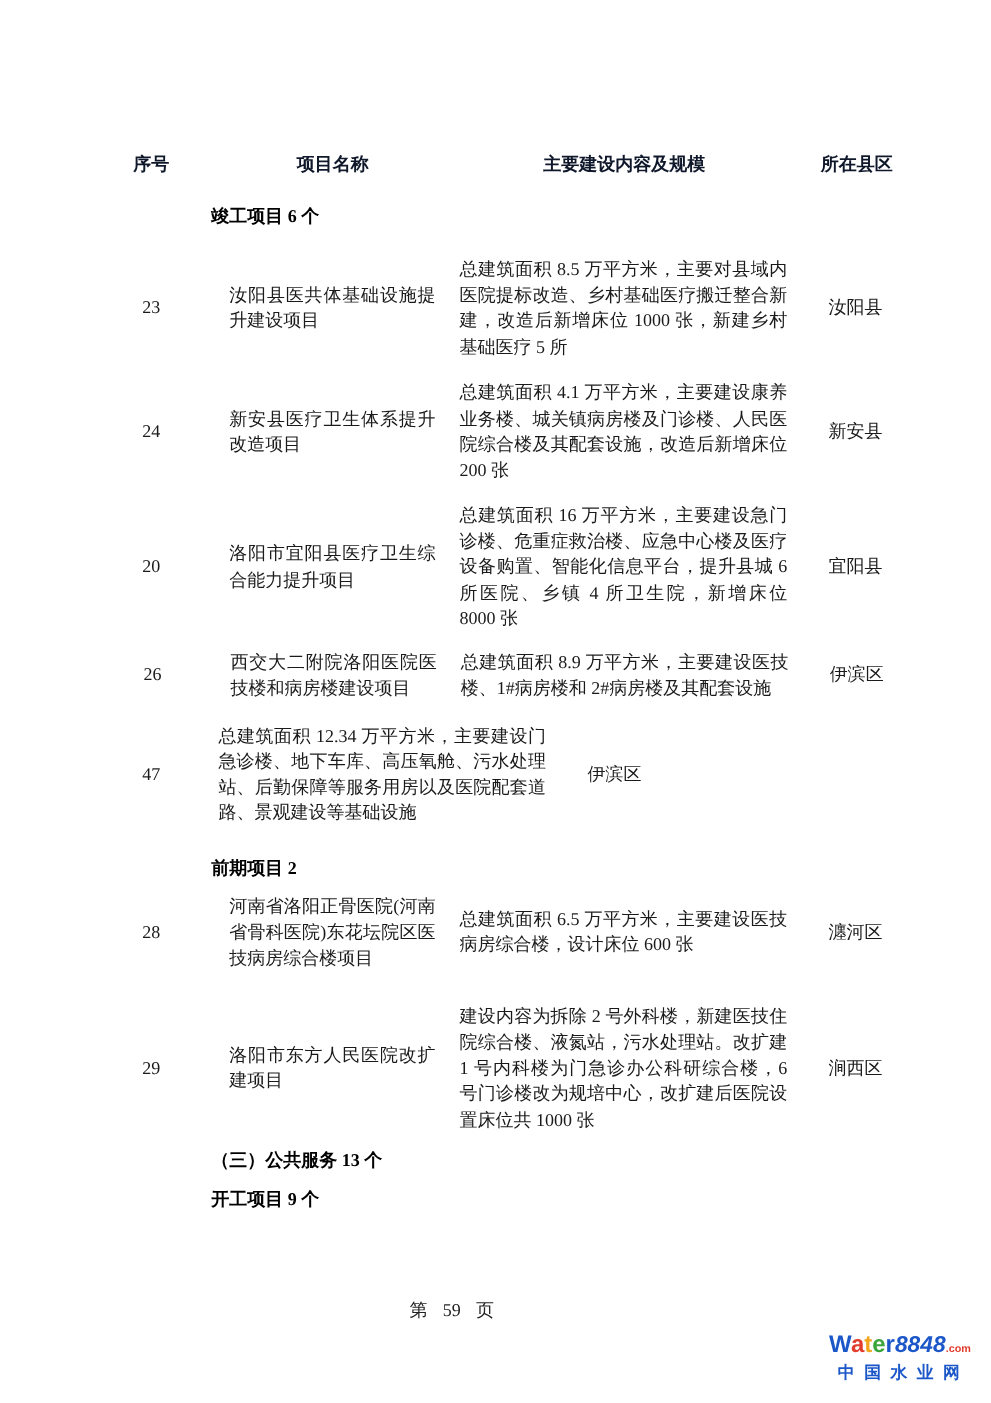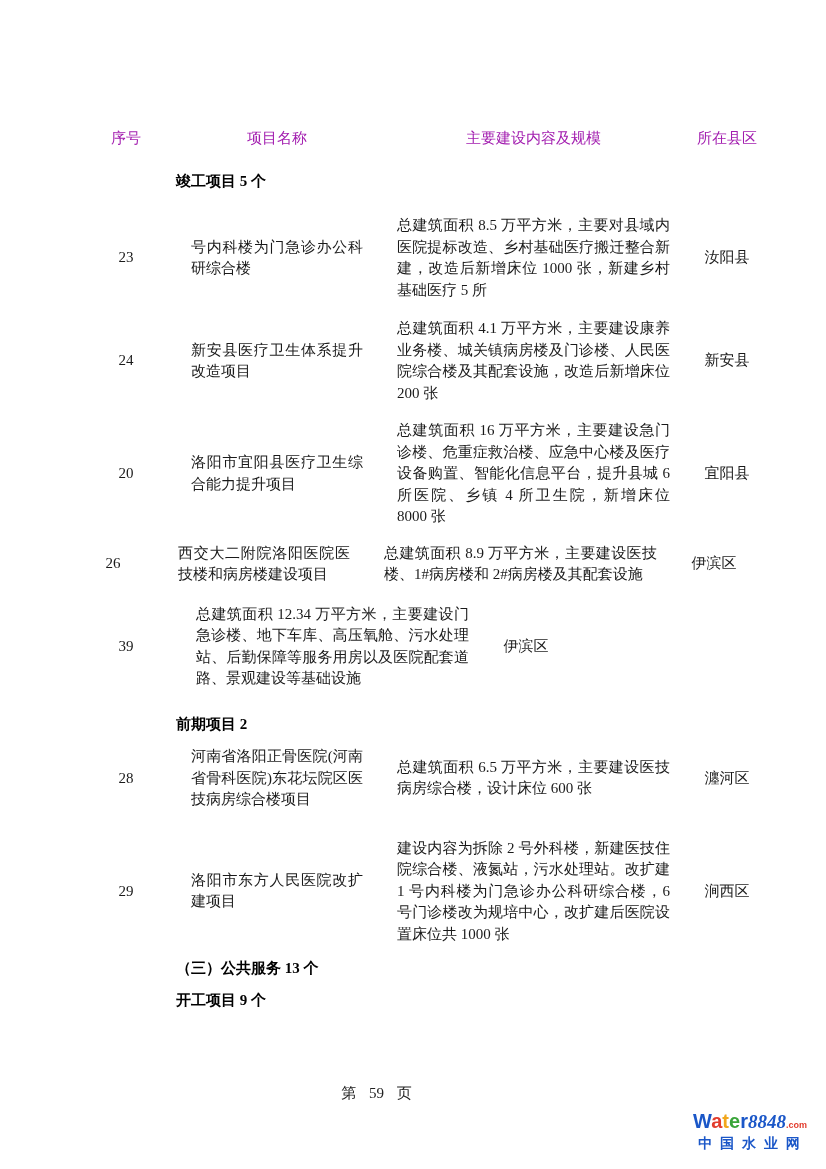--- a/index.html
+++ b/index.html
@@ -20,32 +20,32 @@
   }
   .content {
     position: absolute;
     left: 90px;
     top: 127px;
     width: 672px;
   }
   .t-head {
     display: flex;
     font-family: "Liberation Sans", "DejaVu Sans", sans-serif;
-    font-weight: 400;
+    font-weight: 700;
     font-size: 15px;
-    color: #a21caf;
+    color: #0f172a;
     justify-content: space-between;
   }
   .t-row {
     display: flex;
     align-items: center;
   }
   .c1 { flex: none; width: 72px;  text-align: center; }
   .c2 { flex: none; width: 172px; margin-left: 29px; }
-  .c3 { flex: none; width: 273px; margin-left: 34px; }
+  .c3 { flex: none; width: 273px; margin-left: 20px; }
   .c4 { flex: none; width: 96px;  margin-left: 9px; text-align: center; }
   .t-head .c2, .t-head .c3 { text-align: center; }
   .t-row .c2, .t-row .c3 { text-align: justify; }
   .section-title {
     margin-left: 86px;
     font-weight: 700;
     font-size: 15px;
     color: #000;
   }
   .mt-22 { margin-top: 22px; }
@@ -78,21 +78,21 @@
     font-family: "Liberation Sans", "DejaVu Sans", sans-serif;
     line-height: normal;
   }
   .wm-line1 {
     font-weight: 700;
     font-size: 20px;
     letter-spacing: 0;
     white-space: nowrap;
   }
   .wm-num {
-    font-family: Liberation Serif, serif;
+    font-family: Liberation Sans, sans-serif;
     font-style: italic;
     font-weight: 700;
     font-size: 19px;
   }
   .wm-tld {
     font-size: 9px;
     font-weight: 700;
   }
   .wm-line2 {
     margin-top: 2px;
@@ -108,25 +108,25 @@
 <div class="page">
   <div class="content">
 
     <div class="t-head">
       <div class="c1">序号</div>
       <div class="c2">项目名称</div>
       <div class="c3">主要建设内容及规模</div>
       <div class="c4">所在县区</div>
     </div>
 
-    <div class="section-title mt-22">竣工项目 5 个</div>
+    <div class="section-title mt-22">竣工项目 6 个</div>
 
     <div class="t-row mt-23">
       <div class="c1">23</div>
-      <div class="c2">号内科楼为门急诊办公科研综合楼</div>
+      <div class="c2">汝阳县医共体基础设施提升建设项目</div>
       <div class="c3">总建筑面积 8.5 万平方米，主要对县域内医院提标改造、乡村基础医疗搬迁整合新建，改造后新增床位 1000 张，新建乡村基础医疗 5 所</div>
       <div class="c4">汝阳县</div>
     </div>
 
     <div class="t-row mt-17">
       <div class="c1">24</div>
       <div class="c2">新安县医疗卫生体系提升改造项目</div>
       <div class="c3">总建筑面积 4.1 万平方米，主要建设康养业务楼、城关镇病房楼及门诊楼、人民医院综合楼及其配套设施，改造后新增床位 200 张</div>
       <div class="c4">新安县</div>
     </div>
@@ -139,21 +139,21 @@
     </div>
 
     <div class="t-row mt-15">
       <div class="c1">26</div>
       <div class="c2">西交大二附院洛阳医院医技楼和病房楼建设项目</div>
       <div class="c3">总建筑面积 8.9 万平方米，主要建设医技楼、1#病房楼和 2#病房楼及其配套设施</div>
       <div class="c4">伊滨区</div>
     </div>
 
     <div class="t-row mt-18">
-      <div class="c1">39</div>
+      <div class="c1">47</div>
       <div class="c3">总建筑面积 12.34 万平方米，主要建设门急诊楼、地下车库、高压氧舱、污水处理站、后勤保障等服务用房以及医院配套道路、景观建设等基础设施</div>
       <div class="c4">伊滨区</div>
     </div>
 
     <div class="section-title mt-14">前期项目 2</div>
 
     <div class="t-row mt-11">
       <div class="c1">28</div>
       <div class="c2">河南省洛阳正骨医院(河南省骨科医院)东花坛院区医技病房综合楼项目</div>
       <div class="c3">总建筑面积 6.5 万平方米，主要建设医技病房综合楼，设计床位 600 张</div>

